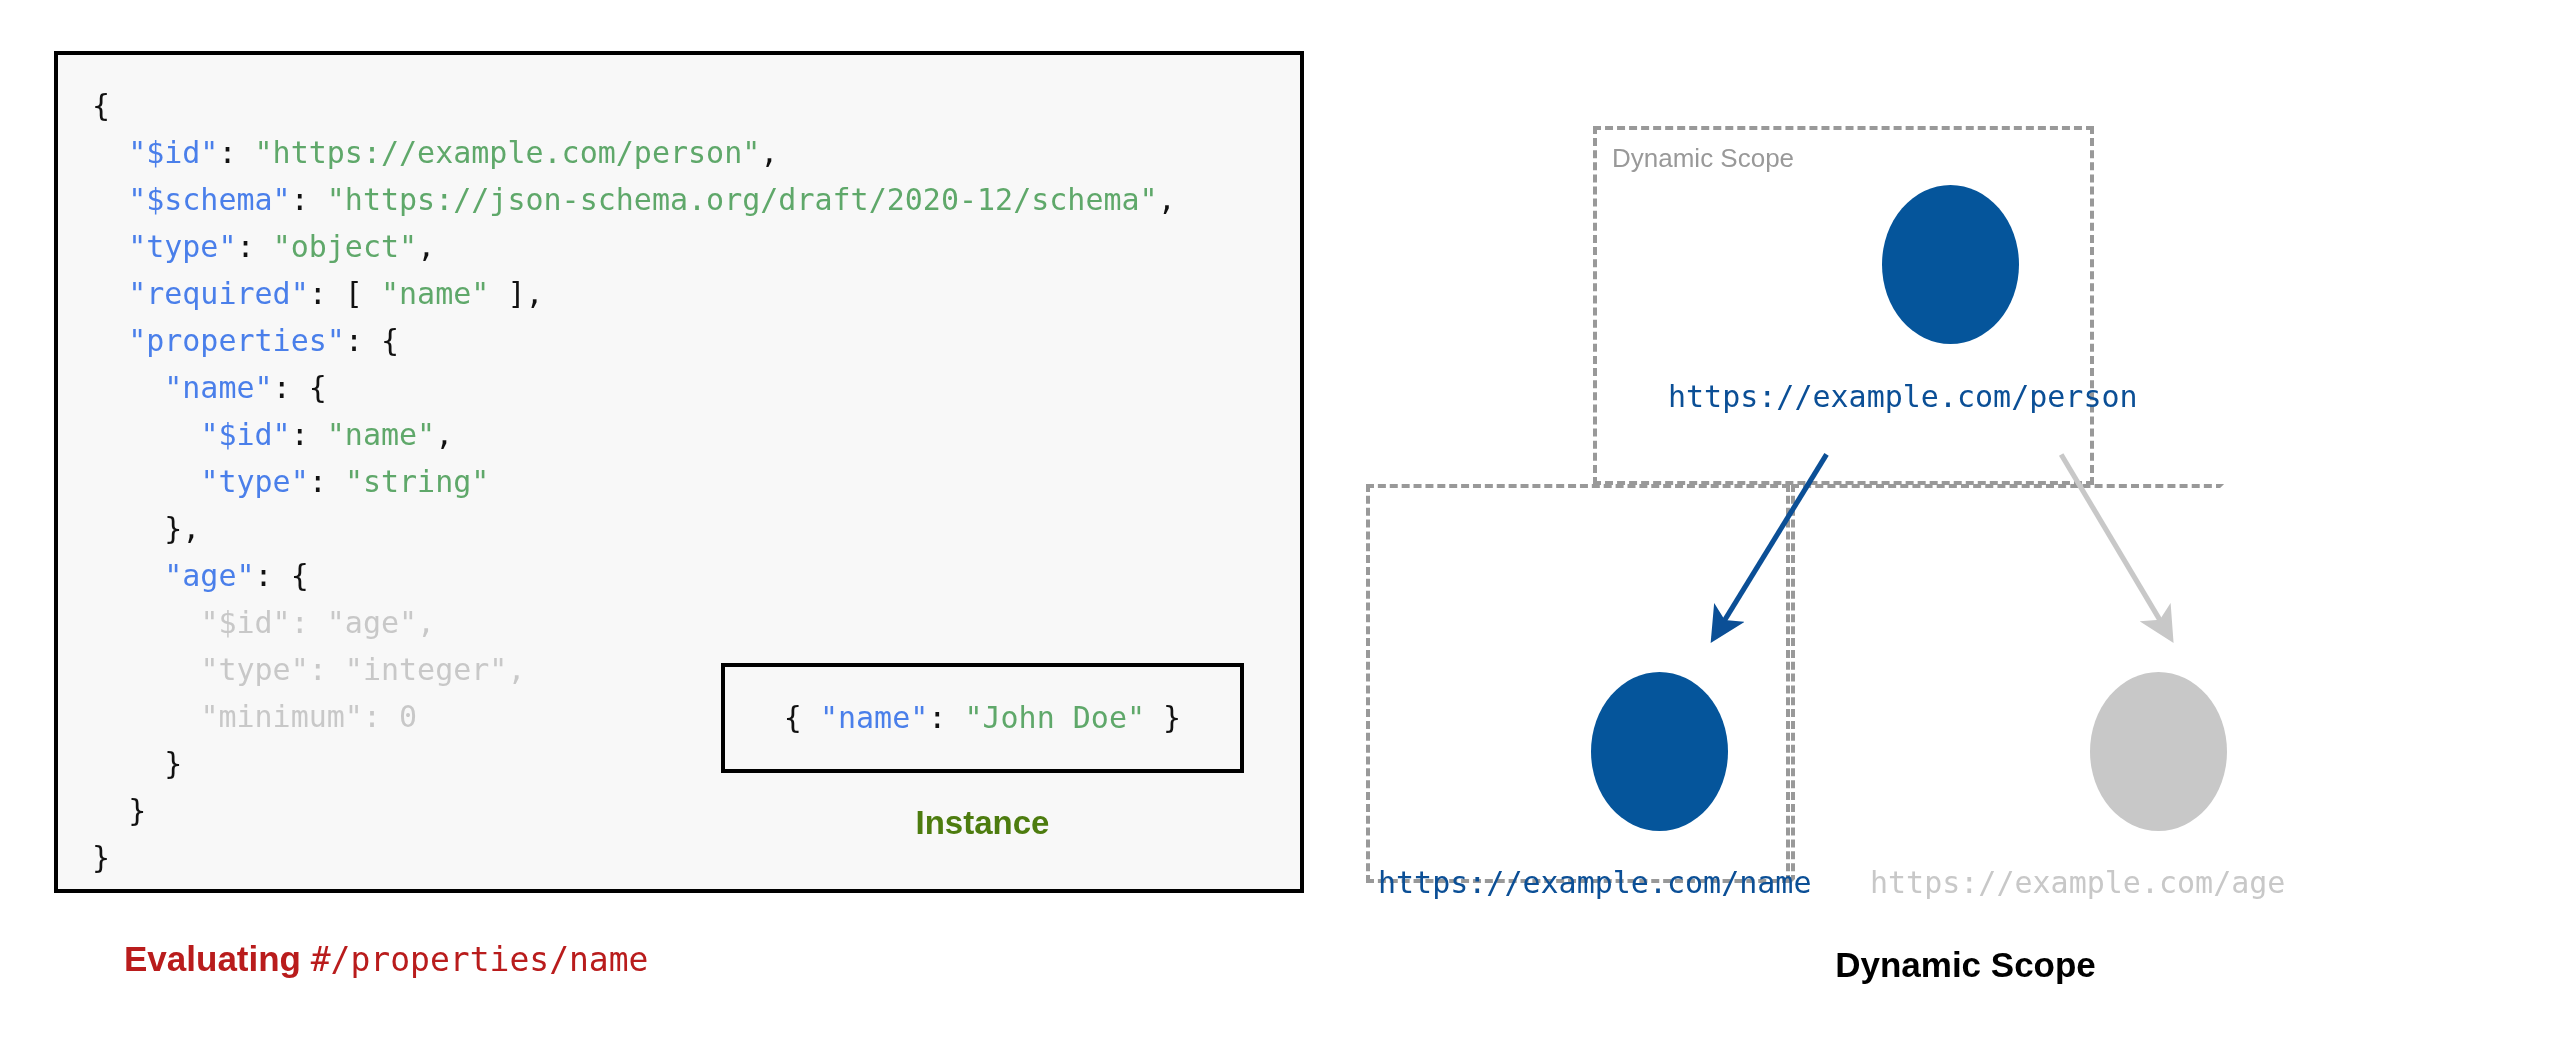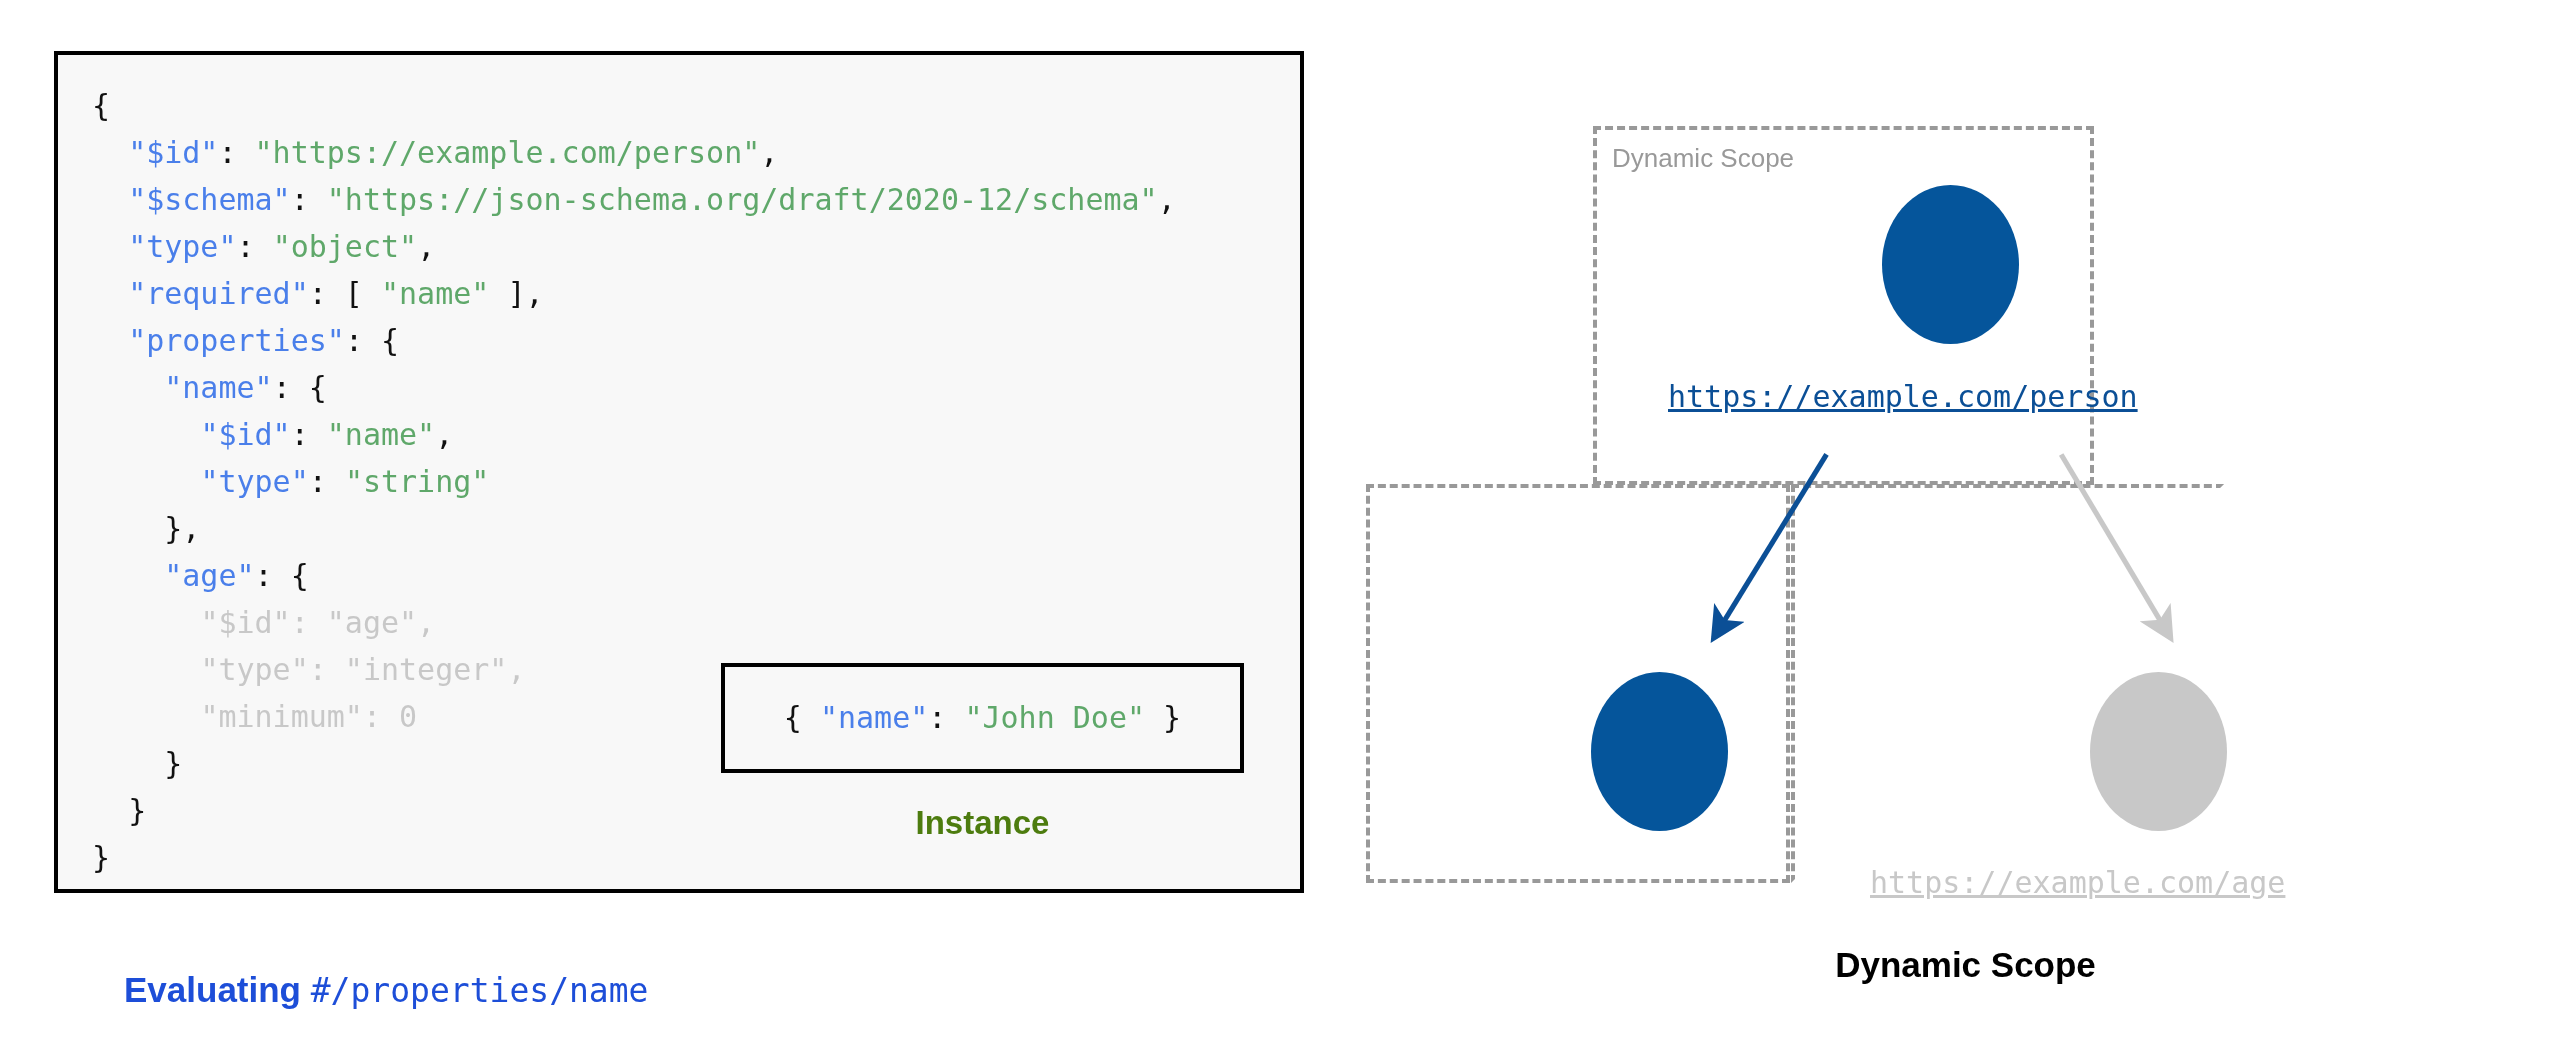--- a/index.html
+++ b/index.html
@@ -73,23 +73,23 @@
     font-size: 33px;
     font-weight: bold;
     color: #4d7c0f;
     font-family: "Liberation Sans", sans-serif;
   }
 
   
   #left-caption {
     position: absolute;
     left: 124px;
-    top: 970px;
+    top: 939px;
     font-size: 35px;
-    color: #1d4ed8;
+    color: #b91c1c;
     white-space: nowrap;
   }
   #left-caption .cap-bold {
     font-weight: bold;
     font-family: "Liberation Sans", sans-serif;
   }
   #left-caption .cap-mono {
     font-family: "DejaVu Sans Mono", "Liberation Mono", monospace;
     font-weight: normal;
     font-size: 33px;
@@ -135,21 +135,20 @@
   }
   #node-person { left: 527px; top: 94px;  width: 137px; height: 159px; background: #05559b; }
   #node-name   { left: 236px; top: 581px; width: 137px; height: 159px; background: #05559b; }
   #node-age    { left: 735px;top: 581px; width: 137px; height: 159px; background: #c8c8c8; }
 
   .node-label {
     position: absolute;
     font-family: "DejaVu Sans Mono", "Liberation Mono", monospace;
     font-size: 30px;
     white-space: nowrap;
-    text-decoration: underline;
   }
   #label-person { left: 313px; top: 288px;  color: #0b4f96; }
   #label-name   { left: 23px;  top: 774px; color: #0b4f96; }
   #label-age    { left: 515px; top: 774px; color: #c8c8c8; text-align: right; }
 
   #right-caption {
     position: absolute;
     left: 1355px;
     top: 945px;
     width: 1221px;
@@ -211,17 +210,18 @@
     </defs>
     <line x1="828" y1="638" x2="630" y2="960" stroke="#0b4f96" stroke-width="9" marker-end="url(#arrow-blue)"></line>
     <line x1="1240" y1="638" x2="1432" y2="960" stroke="#c8c8c8" stroke-width="9" marker-end="url(#arrow-gray)"></line>
   </svg>
 
   <div class="node-ellipse" id="node-person"></div>
   <div class="node-ellipse" id="node-name"></div>
   <div class="node-ellipse" id="node-age"></div>
 
   <div class="node-label" id="label-person">https://example.com/person</div>
+  <div class="node-label" id="label-name">https://example.com/name</div>
   <div class="node-label" id="label-age">https://example.com/age</div>
 </div>
 
 <div id="right-caption">Dynamic Scope</div>
 
 
 </body></html>

